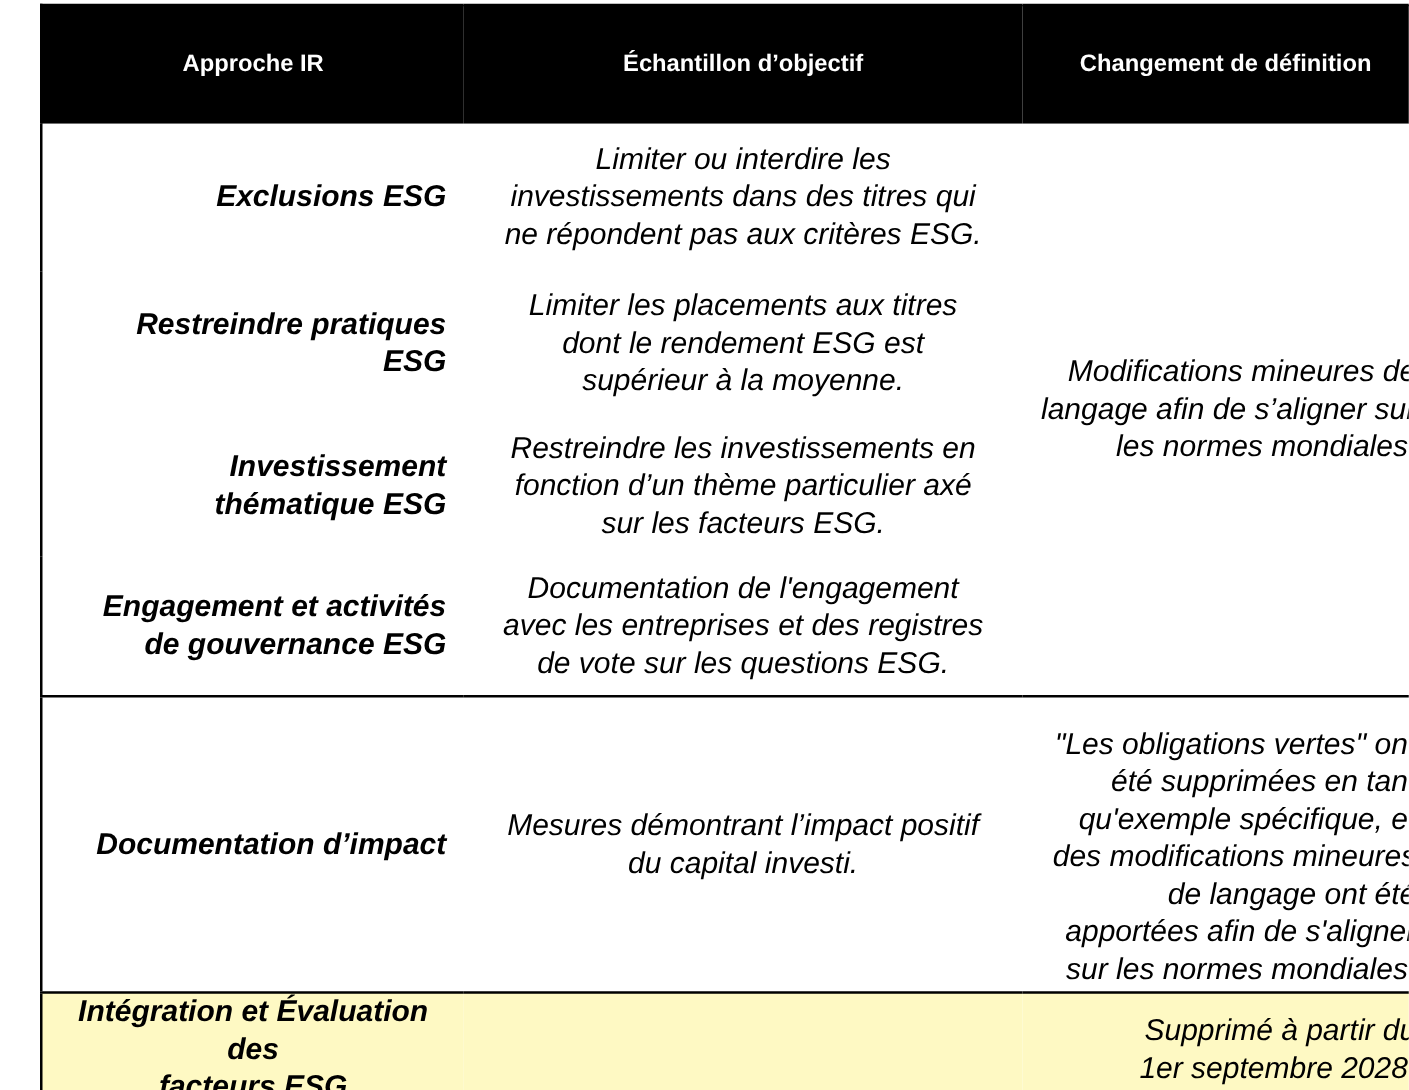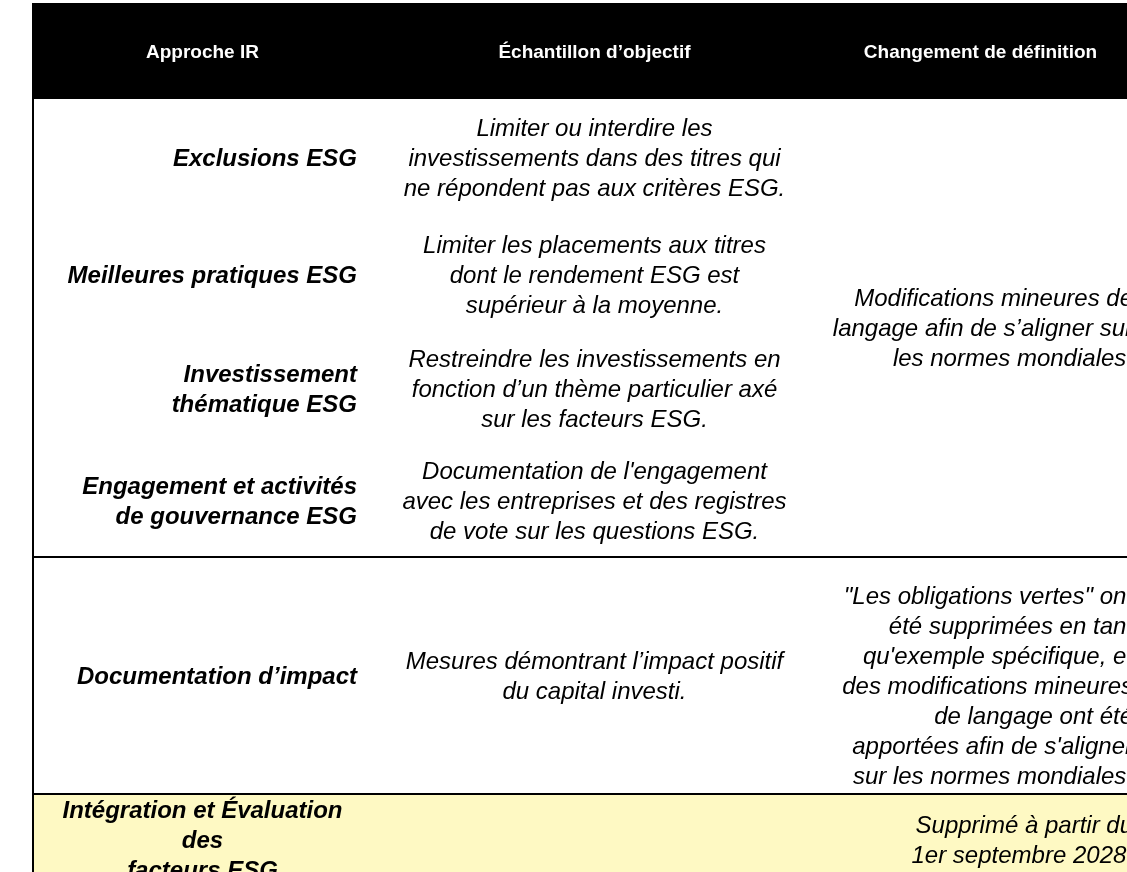--- a/index.html
+++ b/index.html
@@ -108,21 +108,21 @@
         <th>Changement de définition</th>
       </tr>
     </thead>
     <tbody>
       <tr class="row-a">
         <td class="approach">Exclusions ESG</td>
         <td class="objective">Limiter ou interdire les investissements dans des titres qui ne répondent pas aux critères ESG.</td>
         <td class="change" rowspan="4">Modifications mineures de langage afin de s’aligner sur les normes mondiales.</td>
       </tr>
       <tr class="row-b">
-        <td class="approach">Meilleures pratiques ESG</td>
+        <td class="approach">Restreindre pratiques ESG</td>
         <td class="objective">Limiter les placements aux titres dont le rendement ESG est supérieur à la moyenne.</td>
       </tr>
       <tr class="row-c">
         <td class="approach">Investissement thématique ESG</td>
         <td class="objective">Restreindre les investissements en fonction d’un thème particulier axé sur les facteurs ESG.</td>
       </tr>
       <tr class="row-d">
         <td class="approach">Engagement et activités de gouvernance ESG</td>
         <td class="objective">Documentation de l'engagement avec les entreprises et des registres de vote sur les questions ESG.</td>
       </tr>

